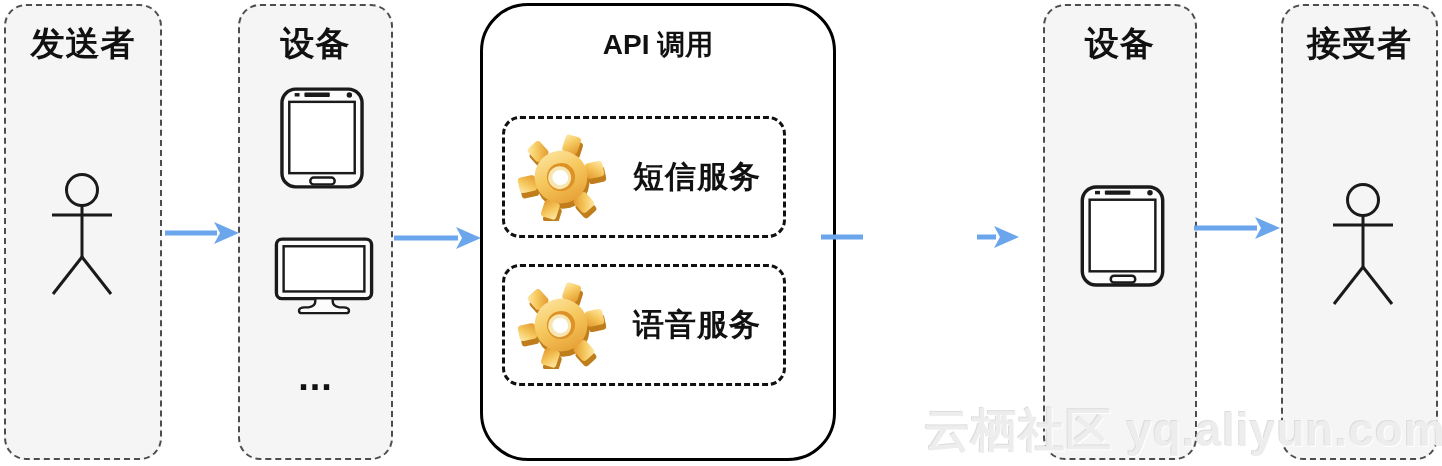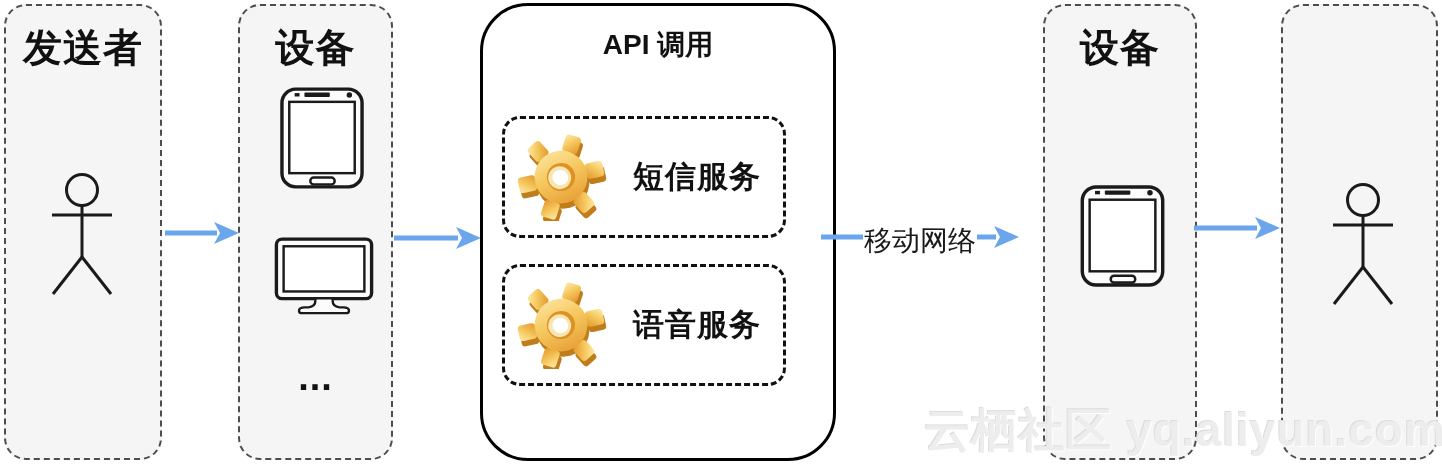--- a/index.html
+++ b/index.html
@@ -17,21 +17,21 @@
   .dbox{
     position:absolute;top:4px;height:456px;background:var(--box-bg);
     border:2px dashed var(--border-dark);border-radius:22px;box-sizing:border-box;
   }
   #box-sender{left:4px;width:158px;}
   #box-device-left{left:238px;width:155px;}
   #box-device-right{left:1043px;width:154px;}
   #box-receiver{left:1281px;width:157px;}
   .box-title{
     position:absolute;top:15px;left:0;right:0;text-align:center;
-    font-size:39px;font-weight:bold;color:var(--ink);letter-spacing:1px;
+    font-size:34px;font-weight:bold;color:var(--ink);letter-spacing:1px;
   }
   
   .api-box{
     position:absolute;left:480px;top:3px;width:356px;height:458px;
     background:#ffffff;border:3px solid #000000;border-radius:48px;box-sizing:border-box;
   }
   .api-title{
     position:absolute;top:20px;left:0;right:0;text-align:center;
     font-size:28px;font-weight:bold;color:var(--ink);
   }
@@ -181,21 +181,20 @@
           <ellipse cx="49.4" cy="50.8" rx="9" ry="8.6" fill="#FFFFFF"></ellipse>
         </g>
       </svg>
       <div class="service-label">语音服务</div>
     </div>
   </div>
 
   <svg class="arrow-svg" style="left:821px;top:234px" width="42" height="6" viewBox="0 0 42 6">
     <line class="arrow-line" x1="0" y1="3" x2="42" y2="3"></line>
   </svg>
-  <div class="net-label">移动网络</div>
   <svg class="arrow-svg" style="left:977px;top:225px" width="43" height="24" viewBox="0 0 43 24">
     <line class="arrow-line" x1="0" y1="12" x2="19" y2="12"></line>
     <polygon class="arrow-head" points="42,12 17,1 23,12 17,23"></polygon>
   </svg>
 
   <div class="dbox" id="box-device-right">
     <div class="box-title">设备</div>
     <svg class="icon-abs" style="left:35px;top:179px" width="85" height="102" viewBox="0 0 86 104">
       <rect x="2" y="2" width="82" height="100" rx="14" fill="#FCFCFC" stroke="#1a1a1a" stroke-width="3.5"></rect>
       <rect x="9.5" y="15" width="67" height="73" fill="#ffffff" stroke="#1a1a1a" stroke-width="2.5"></rect>
@@ -205,20 +204,21 @@
       <rect x="31" y="92.5" width="25" height="7" rx="3.5" fill="none" stroke="#1a1a1a" stroke-width="2.5"></rect>
     </svg>
   </div>
 
   <svg class="arrow-svg" style="left:1193px;top:216px" width="88" height="24" viewBox="0 0 88 24">
     <line class="arrow-line" x1="1" y1="12" x2="64" y2="12"></line>
     <polygon class="arrow-head" points="87,12 62,1 68,12 62,23"></polygon>
   </svg>
 
   <div class="dbox" id="box-receiver">
+    <div class="box-title">接受者</div>
     <svg class="icon-abs" style="left:40px;top:173px" width="80" height="126" viewBox="0 0 80 126">
       <circle class="sketch" cx="40" cy="21" r="15.5" stroke-width="3"></circle>
       <line class="sketch" x1="40" y1="36.5" x2="40" y2="88" stroke-width="3"></line>
       <line class="sketch" x1="10" y1="46" x2="70" y2="46" stroke-width="3"></line>
       <line class="sketch" x1="40" y1="88" x2="11" y2="125" stroke-width="3"></line>
       <line class="sketch" x1="40" y1="88" x2="69" y2="125" stroke-width="3"></line>
     </svg>
   </div>
 
   <div class="watermark">云栖社区 yq.aliyun.com</div>

